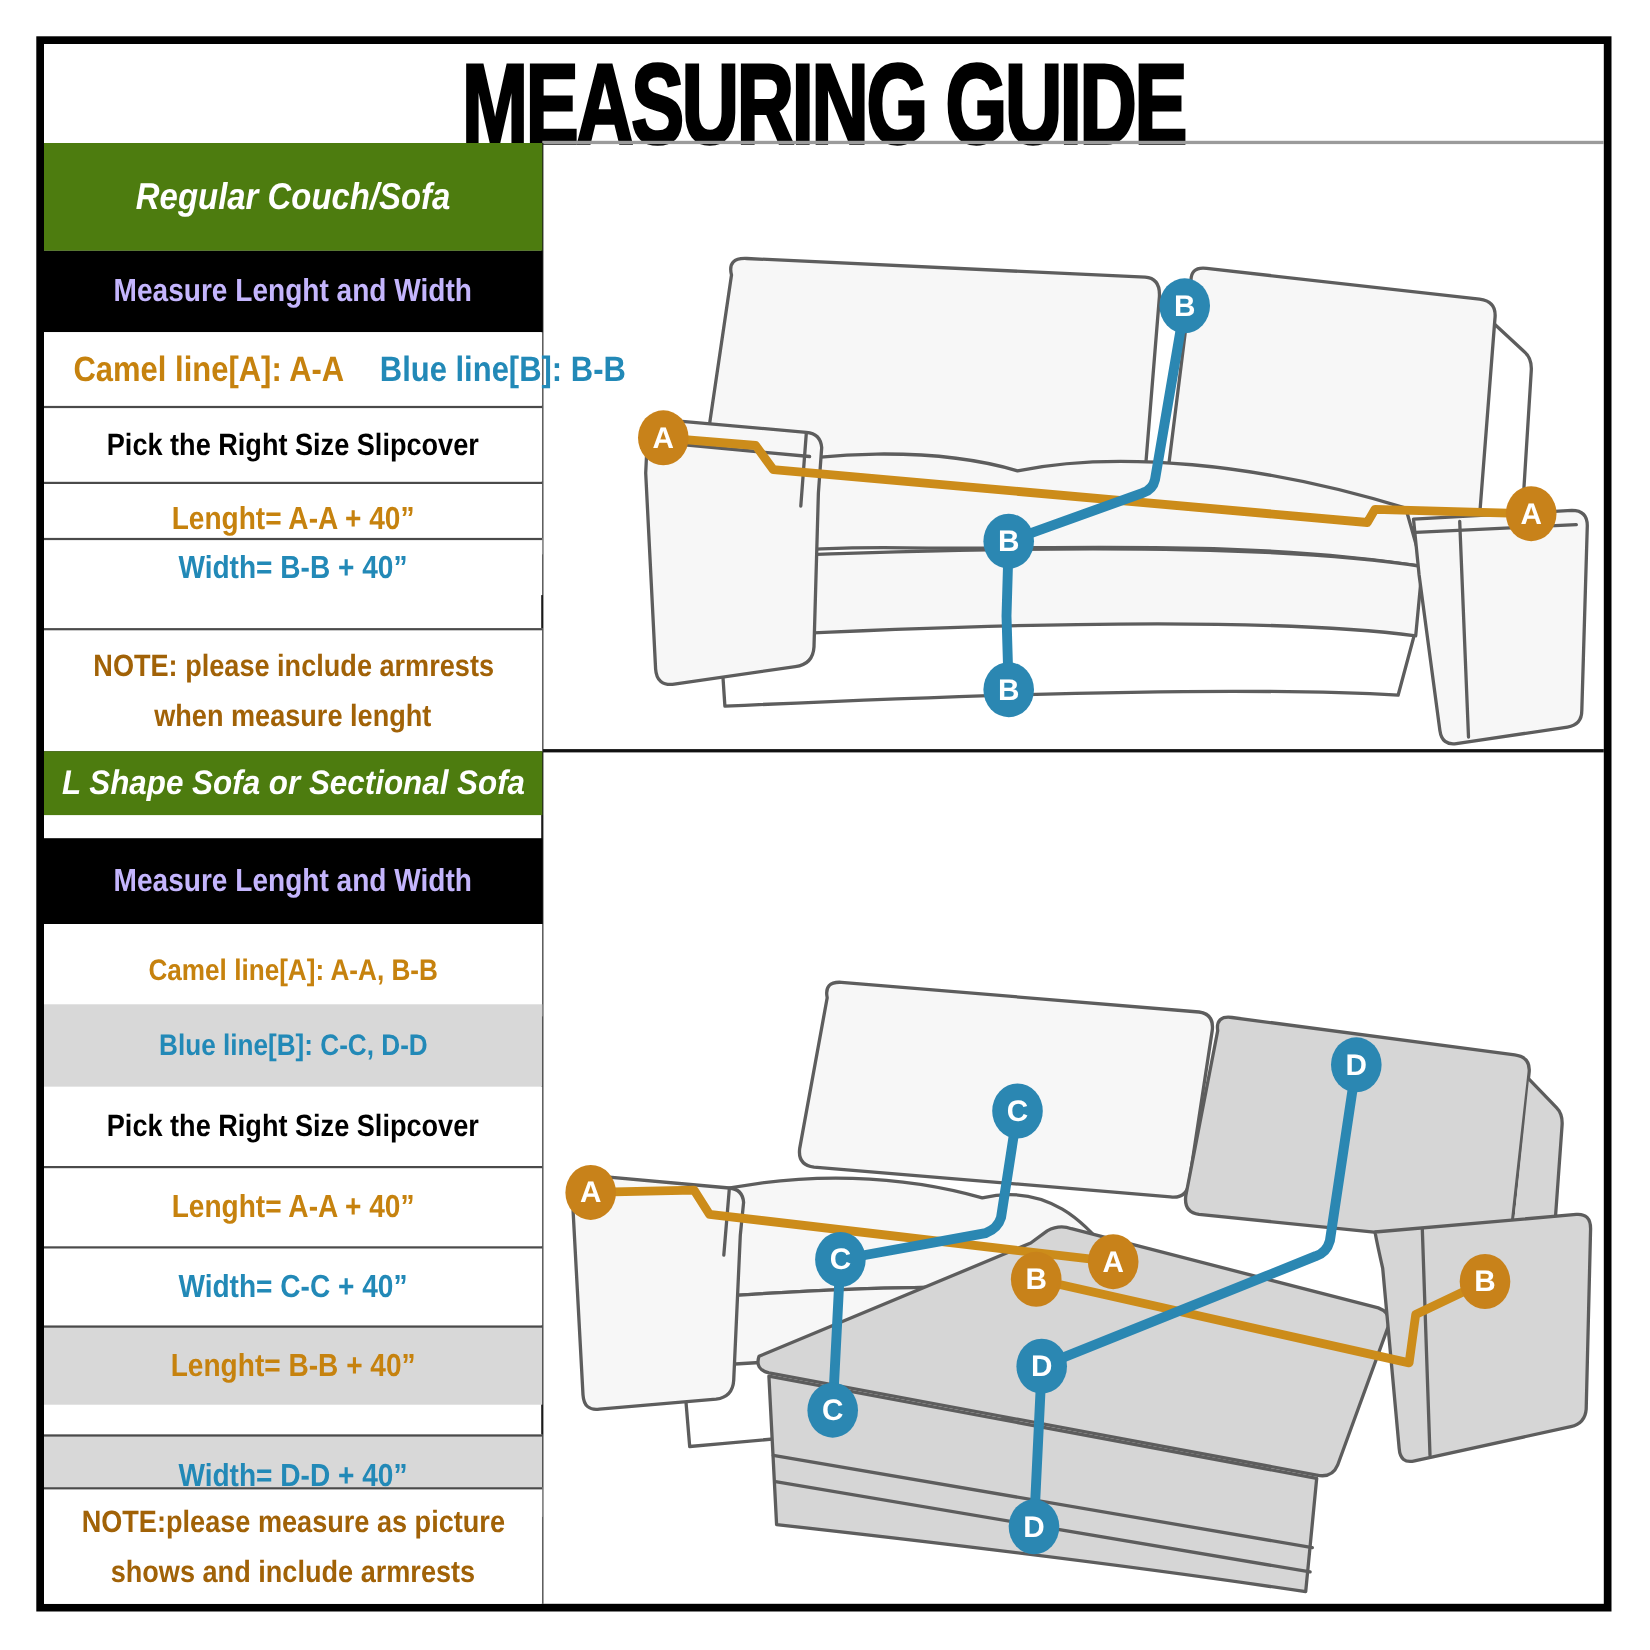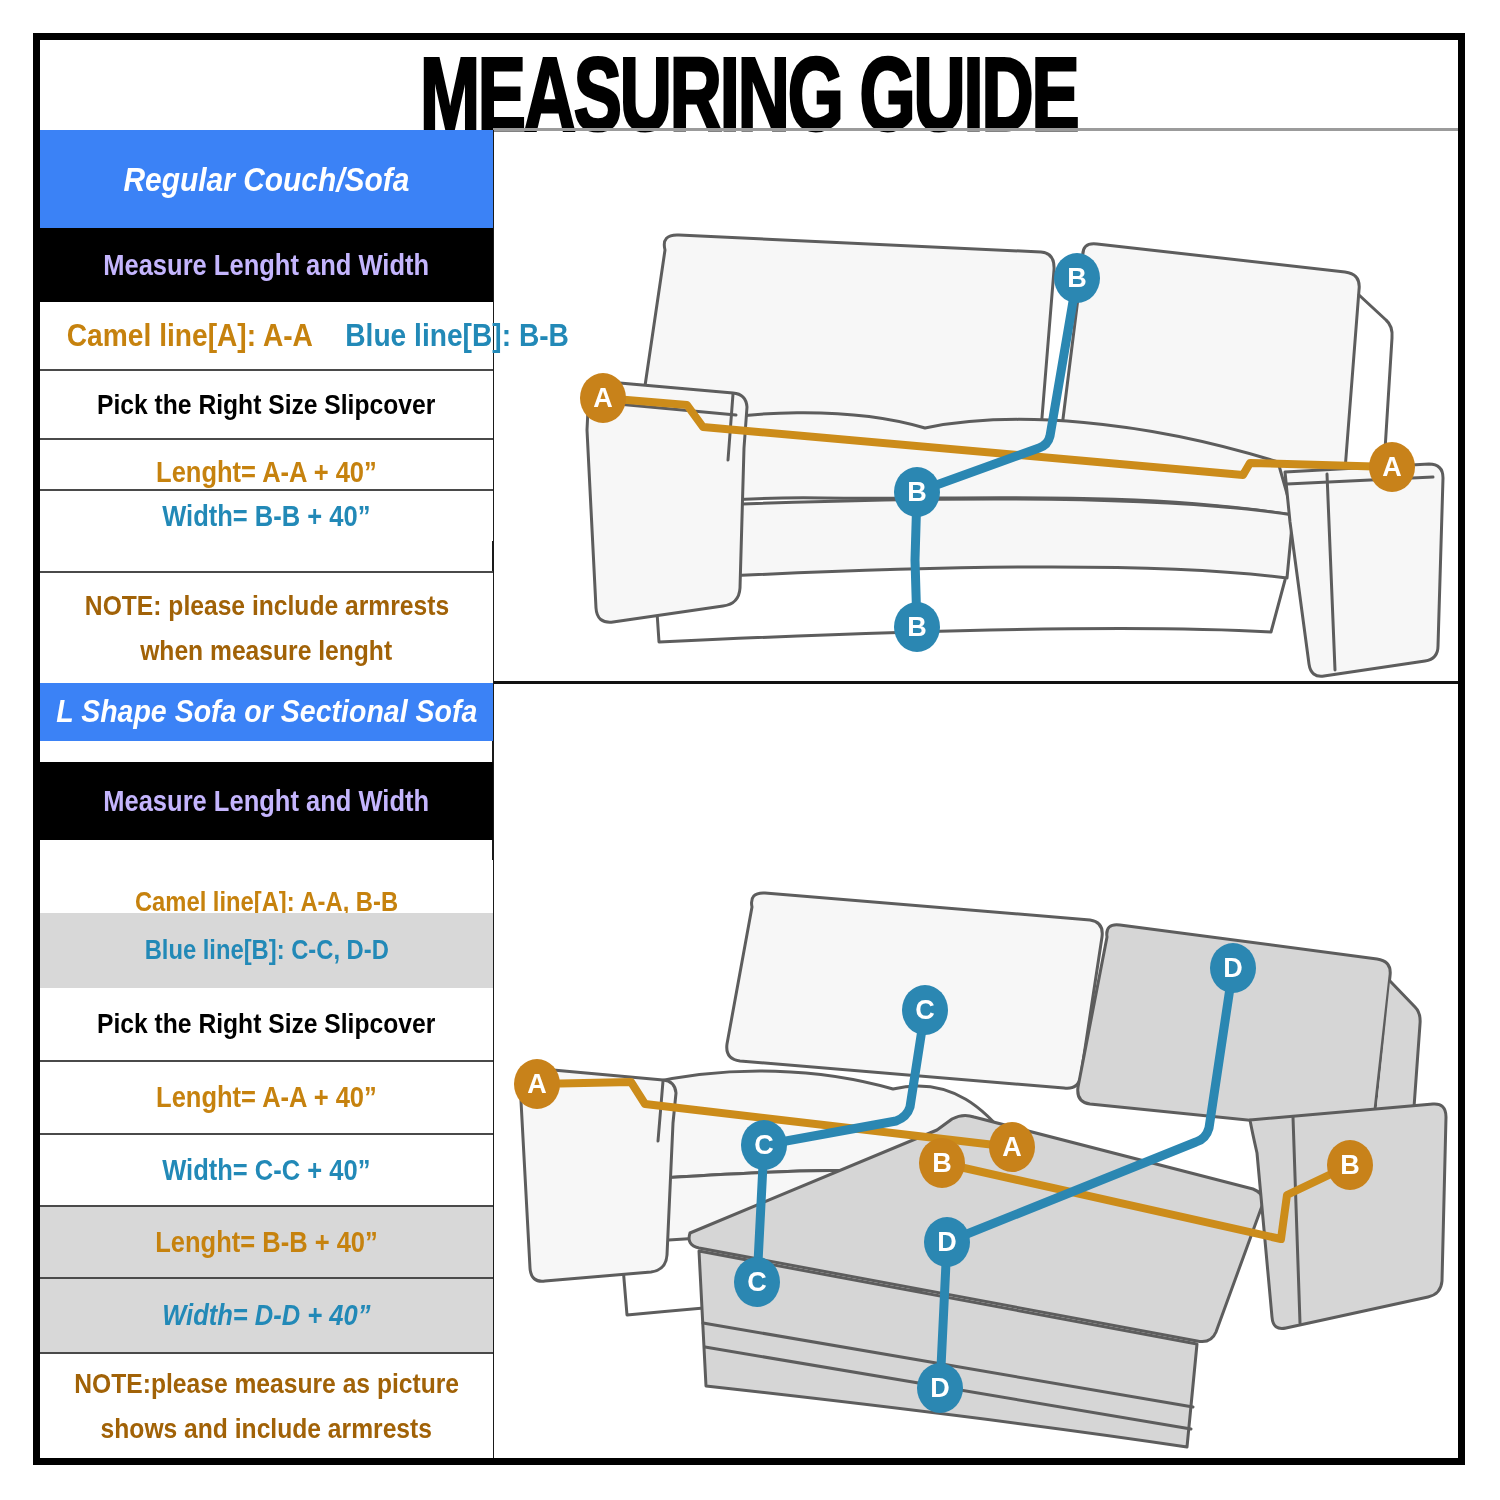--- a/index.html
+++ b/index.html
@@ -4,21 +4,21 @@
 <style>
   html,body{margin:0;padding:0;width:1500px;height:1500px;background:#fff;overflow:hidden;
             font-family:"Liberation Sans", sans-serif;}
   .frame{position:absolute;left:33px;top:33px;width:1418px;height:1418px;border:7px solid #000;background:#fff;}
   .title-band{position:absolute;left:0;top:0;width:1418px;height:110px;display:flex;align-items:center;justify-content:center;}
   .title-text{display:inline-block;font-size:103px;font-weight:700;color:#000;letter-spacing:-3px;
               transform:scaleX(.70);white-space:nowrap;-webkit-text-stroke:3px #000;}
   .row{position:absolute;left:0;width:453px;display:flex;align-items:center;justify-content:center;
        font-weight:700;box-sizing:border-box;background:#fff;}
   .row.bt{border-top:2px solid #4a4a4a;}
-  .teal{background:#3b82f6;color:#fff;font-style:italic;}
+  .teal{background:#4d7c0f;color:#fff;font-style:italic;}
   .blackbar{background:#000;color:#c4b5fd;}
   .graybg{background:#d8d8d8;}
   .cond{display:inline-block;transform:scaleX(.88);white-space:nowrap;}
   .c-camel{color:#c6820e;}
   .c-blue{color:#2289b7;}
   .note{flex-direction:column;justify-content:center;line-height:1.62;color:#a16207;}
   .split{justify-content:space-between;padding:0 10px;}
   .vline{position:absolute;left:452px;top:90px;width:2px;height:1328px;background:#1a1a1a;}
   .topgray{position:absolute;left:453px;top:88px;width:965px;height:3px;background:#9b9b9b;}
   .divider{position:absolute;left:0;top:641px;width:1418px;height:3px;background:#111;}
@@ -64,39 +64,39 @@
     <span class="cond">NOTE: please include armrests</span>
     <span class="cond">when measure lenght</span>
   </div>
 
   <div class="row teal" style="top:643px;height:58px;font-size:31px;">
     <span class="cond" style="transform:scaleX(.92);">L Shape Sofa or Sectional Sofa</span>
   </div>
   <div class="row blackbar" style="top:722px;height:78px;font-size:29px;">
     <span class="cond">Measure Lenght and Width</span>
   </div>
-  <div class="row" style="top:820px;height:84px;font-size:27px;">
+  <div class="row" style="top:800px;height:84px;font-size:27px;">
     <span class="cond c-camel">Camel line[A]: A-A, B-B</span>
   </div>
   <div class="row graybg" style="top:873px;height:75px;font-size:27px;">
     <span class="cond c-blue">Blue line[B]: C-C, D-D</span>
   </div>
   <div class="row" style="top:948px;height:72px;font-size:28px;">
     <span class="cond">Pick the Right Size Slipcover</span>
   </div>
   <div class="row bt" style="top:1020px;height:73px;font-size:29px;">
     <span class="cond c-camel">Lenght= A-A + 40”</span>
   </div>
   <div class="row bt" style="top:1093px;height:72px;font-size:29px;">
     <span class="cond c-blue">Width= C-C + 40”</span>
   </div>
   <div class="row bt graybg" style="top:1165px;height:72px;font-size:29px;">
     <span class="cond c-camel">Lenght= B-B + 40”</span>
   </div>
-  <div class="row bt graybg" style="top:1237px;height:75px;font-size:29px;font-style:italic;">
+  <div class="row bt graybg" style="top:1264px;height:75px;font-size:29px;">
     <span class="cond c-blue">Width= D-D + 40”</span>
   </div>
   <div class="row bt note" style="top:1312px;height:106px;font-size:28px;">
     <span class="cond">NOTE:please measure as picture</span>
     <span class="cond">shows and include armrests</span>
   </div>
 
   <svg class="art" style="left:453px;top:90px;" width="965" height="553" viewBox="0 0 965 553">
     <g stroke="#5d5d5d" stroke-width="3" fill="#f7f7f7" stroke-linejoin="round" stroke-linecap="round">
 

